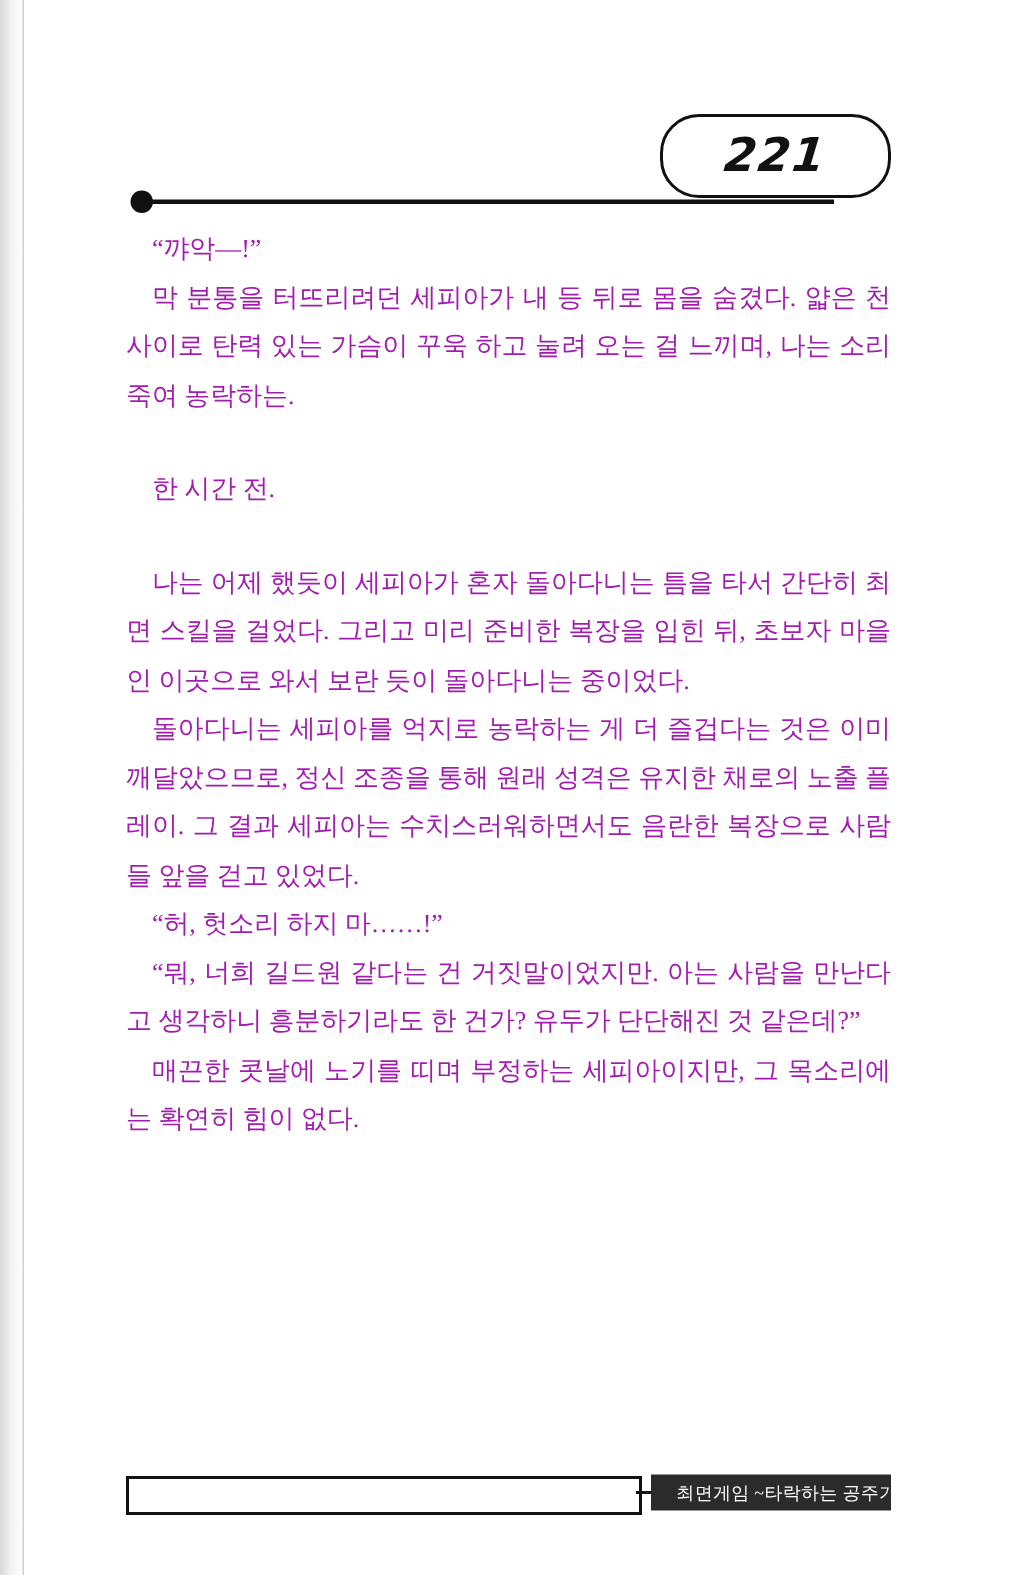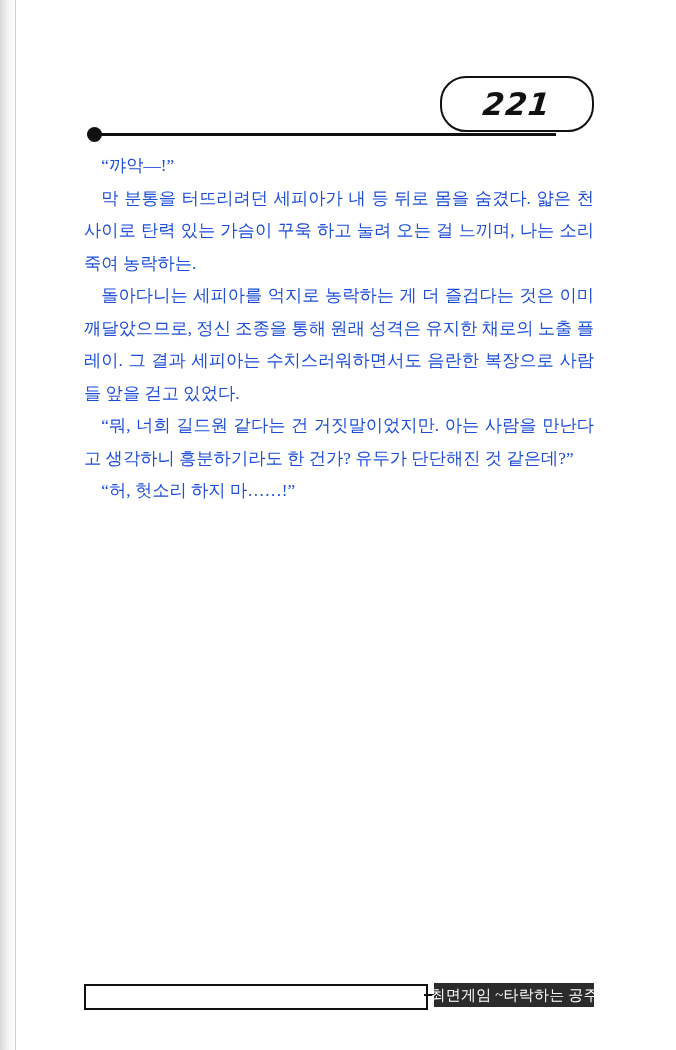--- a/index.html
+++ b/index.html
@@ -87,21 +87,21 @@
   
   .body-text {
     position: absolute;
     left: 84px;
     top: 150px;
     width: 510px;
     font-size: 17.3px;
     line-height: 32.5px;
     text-align: justify;
     text-justify: inter-character;
-    color: #1d4ed8;
+    color: #a21caf;
   }
   .body-text p {
     margin: 0;
     text-indent: 1em;
   }
   .body-text p.gap {
     margin-top: 30px;
   }
   
   .footer-box {
@@ -126,21 +126,21 @@
     left: 434px;
     top: 983px;
     width: 160px;
     height: 24px;
     background: #2b2b2b;
     display: flex;
     align-items: center;
     justify-content: center;
   }
   .footer-tag-text {
-    font-size: 15px;
+    font-size: 12px;
     color: #ffffff;
     letter-spacing: 0.2px;
     white-space: nowrap;
     padding-left: 40px;
   }
 </style>
 </head>
 <body>
 
 <div class="page">
@@ -151,23 +151,26 @@
   <div class="header-rule"></div>
   <div class="header-dot"></div>
 
   <div class="pagenum-badge">
     <span class="pagenum-text">221</span>
   </div>
 
   <div class="body-text">
     <p>“꺄악―!”</p>
     <p>막 분통을 터뜨리려던 세피아가 내 등 뒤로 몸을 숨겼다. 얇은 천 사이로 탄력 있는 가슴이 꾸욱 하고 눌려 오는 걸 느끼며, 나는 소리 죽여 농락하는.</p>
+    <p class="gap">한 시간 전.</p>
+    <p class="gap">나는 어제 했듯이 세피아가 혼자 돌아다니는 틈을 타서 간단히 최면 스킬을 걸었다. 그리고 미리 준비한 복장을 입힌 뒤, 초보자 마을인 이곳으로 와서 보란 듯이 돌아다니는 중이었다.</p>
     <p>돌아다니는 세피아를 억지로 농락하는 게 더 즐겁다는 것은 이미 깨달았으므로, 정신 조종을 통해 원래 성격은 유지한 채로의 노출 플레이. 그 결과 세피아는 수치스러워하면서도 음란한 복장으로 사람들 앞을 걷고 있었다.</p>
+    <p>“허, 헛소리 하지 마……!”</p>
     <p>“뭐, 너희 길드원 같다는 건 거짓말이었지만. 아는 사람을 만난다고 생각하니 흥분하기라도 한 건가? 유두가 단단해진 것 같은데?”</p>
-    <p>“허, 헛소리 하지 마……!”</p>
+    <p>매끈한 콧날에 노기를 띠며 부정하는 세피아이지만, 그 목소리에는 확연히 힘이 없다.</p>
   </div>
 
   <div class="footer-box"></div>
   <div class="footer-rule"></div>
   <div class="footer-tag">
     <span class="footer-tag-text">최면게임 ~타락하는 공주기사~</span>
   </div>
 
 </div>
 

